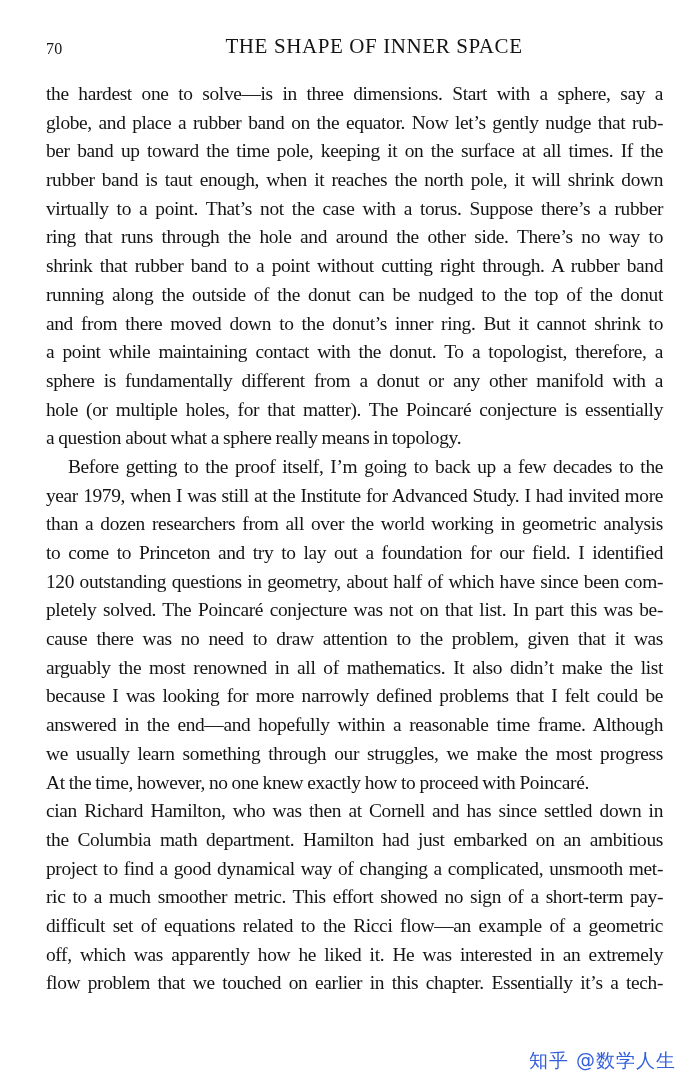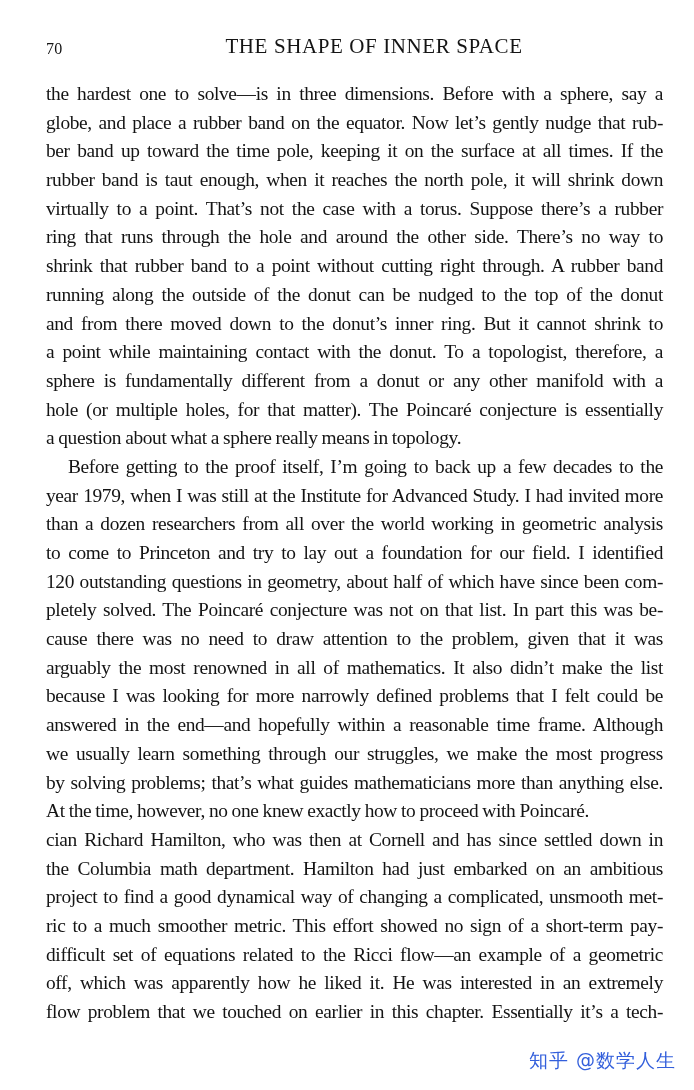--- a/index.html
+++ b/index.html
@@ -80,21 +80,21 @@
 </head>
 <body>
 
 <div class="running-head">
   <span class="page-number">70</span>
   <span class="book-title">THE SHAPE OF INNER SPACE</span>
 </div>
 
 <div class="body-text" id="body-text">
     <p>
-      <span class="line">the hardest one to solve—is in three dimensions. Before with a sphere, say a</span>
+      <span class="line">the hardest one to solve—is in three dimensions. Start with a sphere, say a</span>
       <span class="line">globe, and place a rubber band on the equator. Now let’s gently nudge that rub-</span>
       <span class="line">ber band up toward the time pole, keeping it on the surface at all times. If the</span>
       <span class="line">rubber band is taut enough, when it reaches the north pole, it will shrink down</span>
       <span class="line">virtually to a point. That’s not the case with a torus. Suppose there’s a rubber</span>
       <span class="line">ring that runs through the hole and around the other side. There’s no way to</span>
       <span class="line">shrink that rubber band to a point without cutting right through. A rubber band</span>
       <span class="line">running along the outside of the donut can be nudged to the top of the donut</span>
       <span class="line">and from there moved down to the donut’s inner ring. But it cannot shrink to</span>
       <span class="line">a point while maintaining contact with the donut. To a topologist, therefore, a</span>
       <span class="line">sphere is fundamentally different from a donut or any other manifold with a</span>
@@ -106,21 +106,20 @@
       <span class="line">year 1979, when I was still at the Institute for Advanced Study. I had invited more</span>
       <span class="line">than a dozen researchers from all over the world working in geometric analysis</span>
       <span class="line">to come to Princeton and try to lay out a foundation for our field. I identified</span>
       <span class="line">120 outstanding questions in geometry, about half of which have since been com-</span>
       <span class="line">pletely solved. The Poincaré conjecture was not on that list. In part this was be-</span>
       <span class="line">cause there was no need to draw attention to the problem, given that it was</span>
       <span class="line">arguably the most renowned in all of mathematics. It also didn’t make the list</span>
       <span class="line">because I was looking for more narrowly defined problems that I felt could be</span>
       <span class="line">answered in the end—and hopefully within a reasonable time frame. Although</span>
       <span class="line">we usually learn something through our struggles, we make the most progress</span>
-      <span class="line">by solving problems; that’s what guides mathematicians more than anything else.</span>
       <span class="line last">At the time, however, no one knew exactly how to proceed with Poincaré.</span>
     </p>
     <p class="indent" style="text-indent: 0px;">
       <span class="line">cian Richard Hamilton, who was then at Cornell and has since settled down in</span>
       <span class="line">the Columbia math department. Hamilton had just embarked on an ambitious</span>
       <span class="line">project to find a good dynamical way of changing a complicated, unsmooth met-</span>
       <span class="line">ric to a much smoother metric. This effort showed no sign of a short-term pay-</span>
       <span class="line">difficult set of equations related to the Ricci flow—an example of a geometric</span>
       <span class="line">off, which was apparently how he liked it. He was interested in an extremely</span>
       <span class="line">flow problem that we touched on earlier in this chapter. Essentially it’s a tech-</span>

